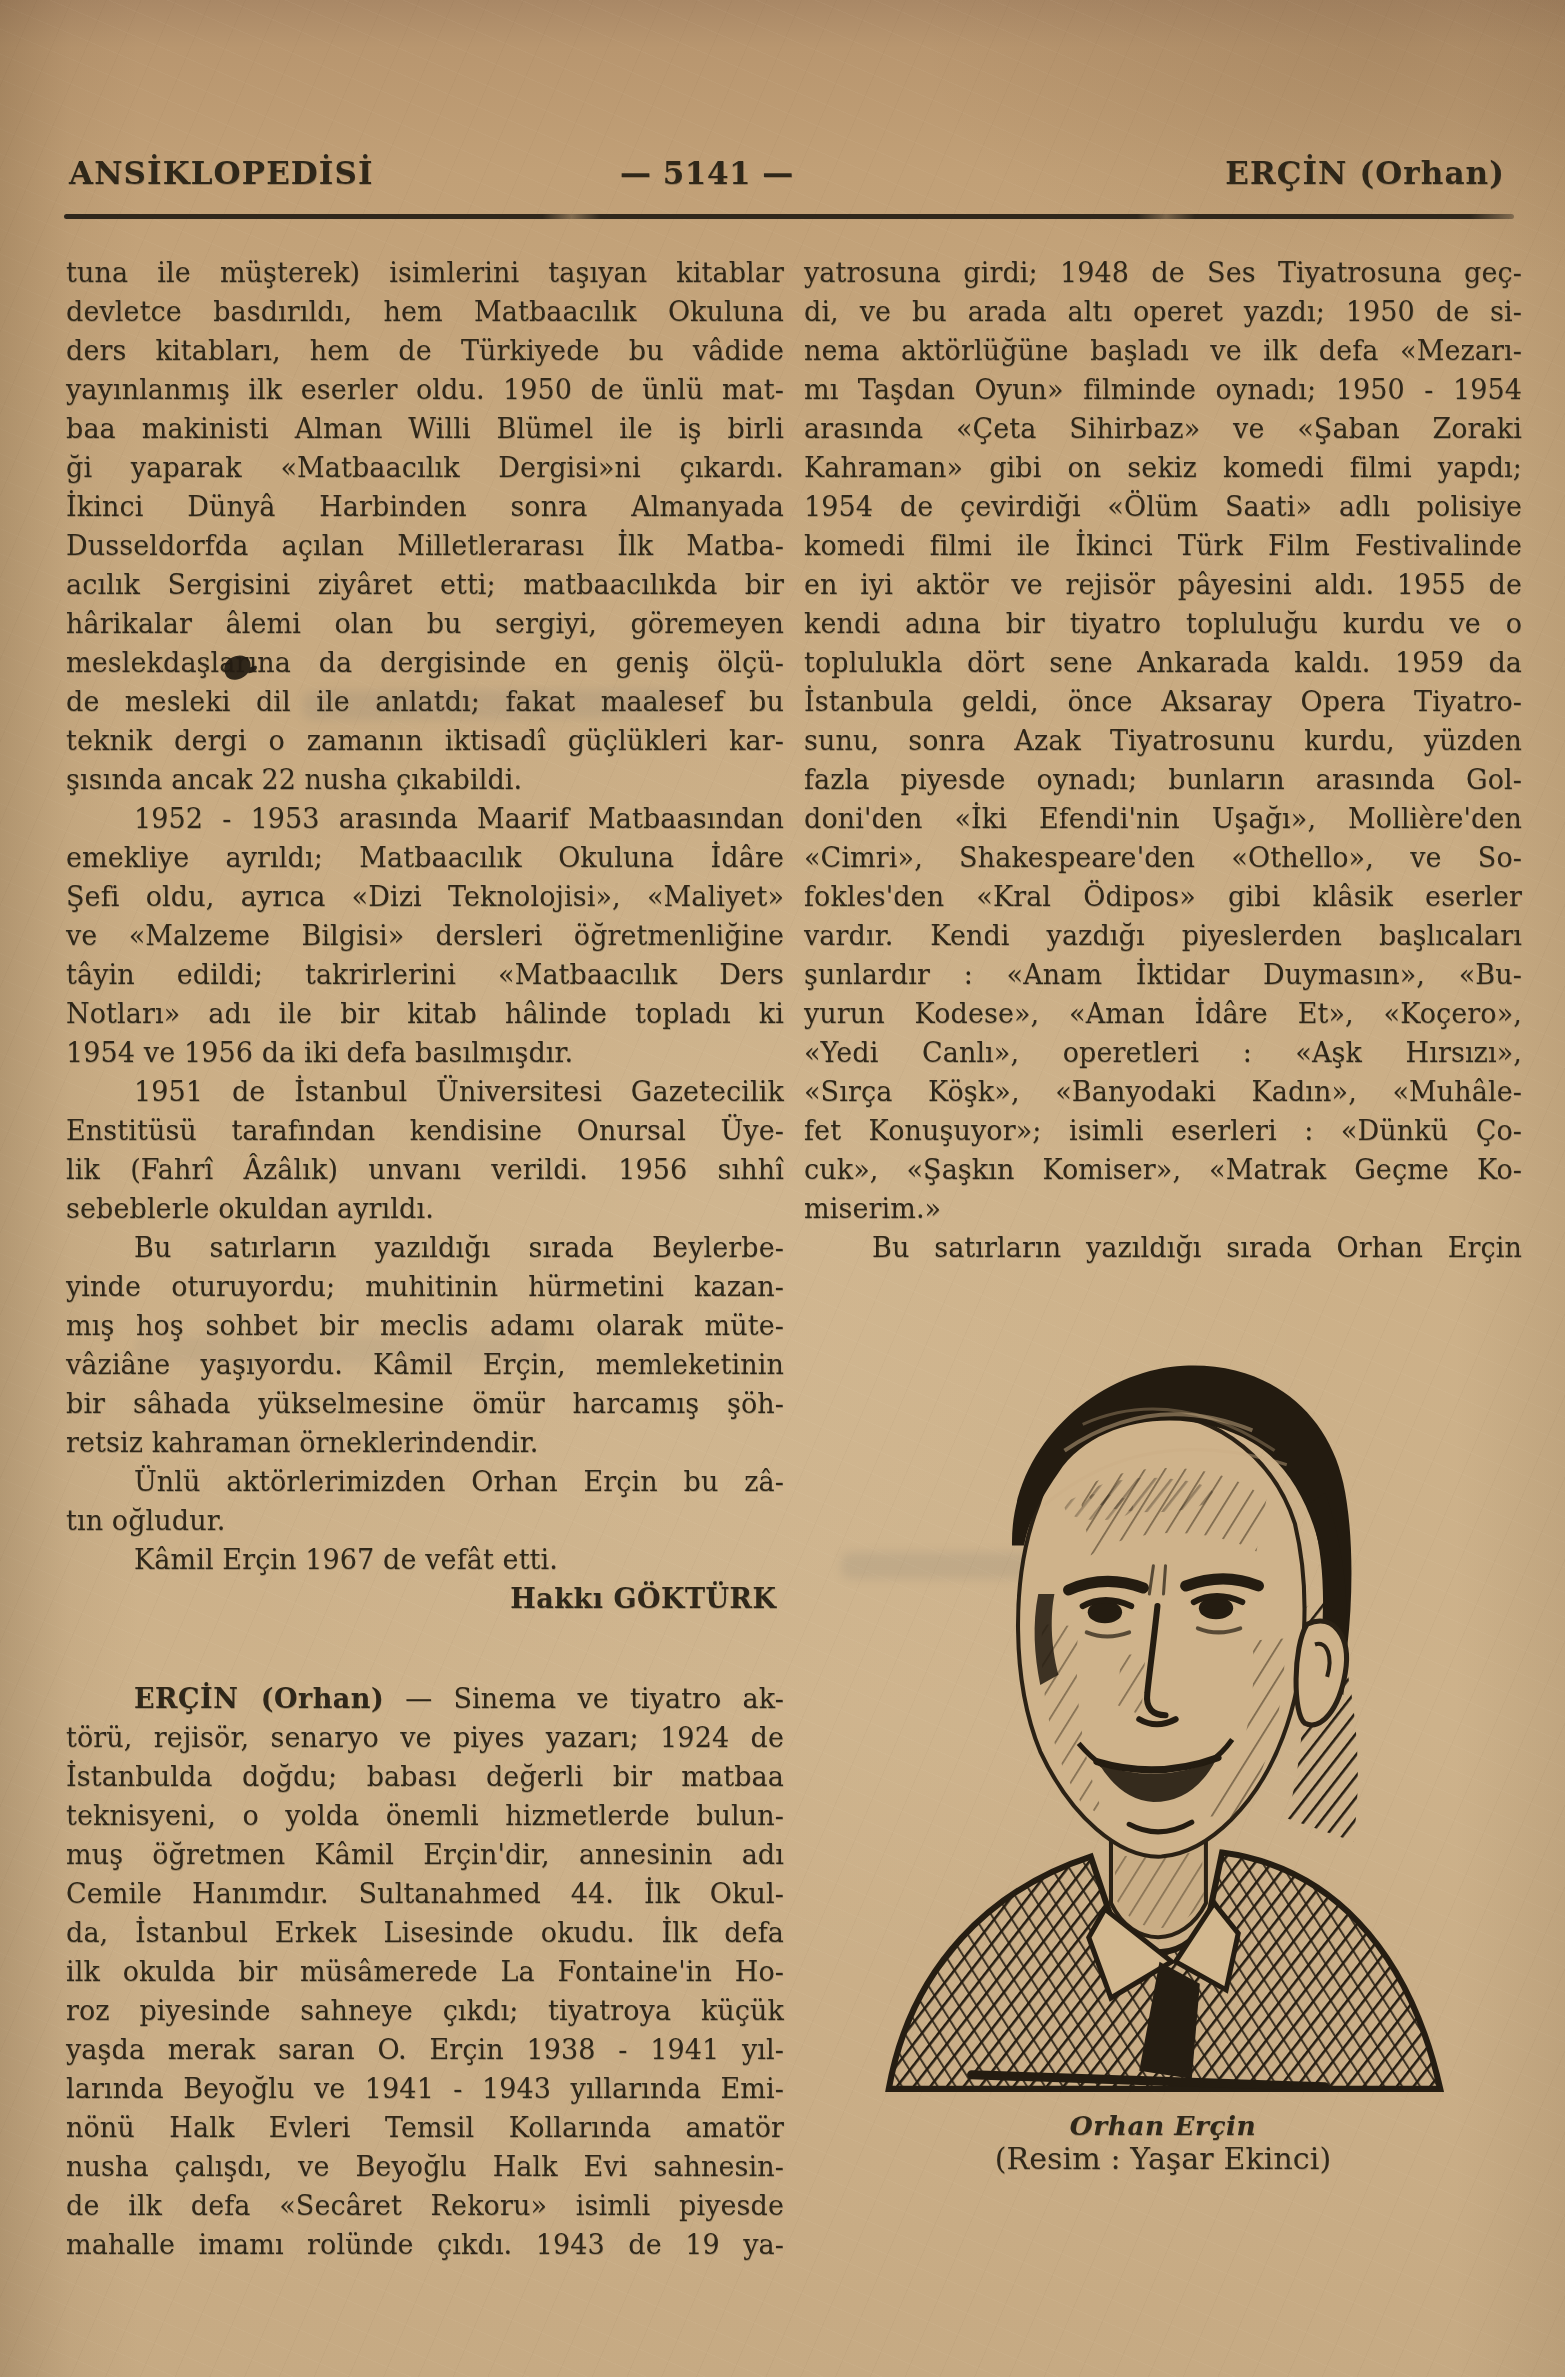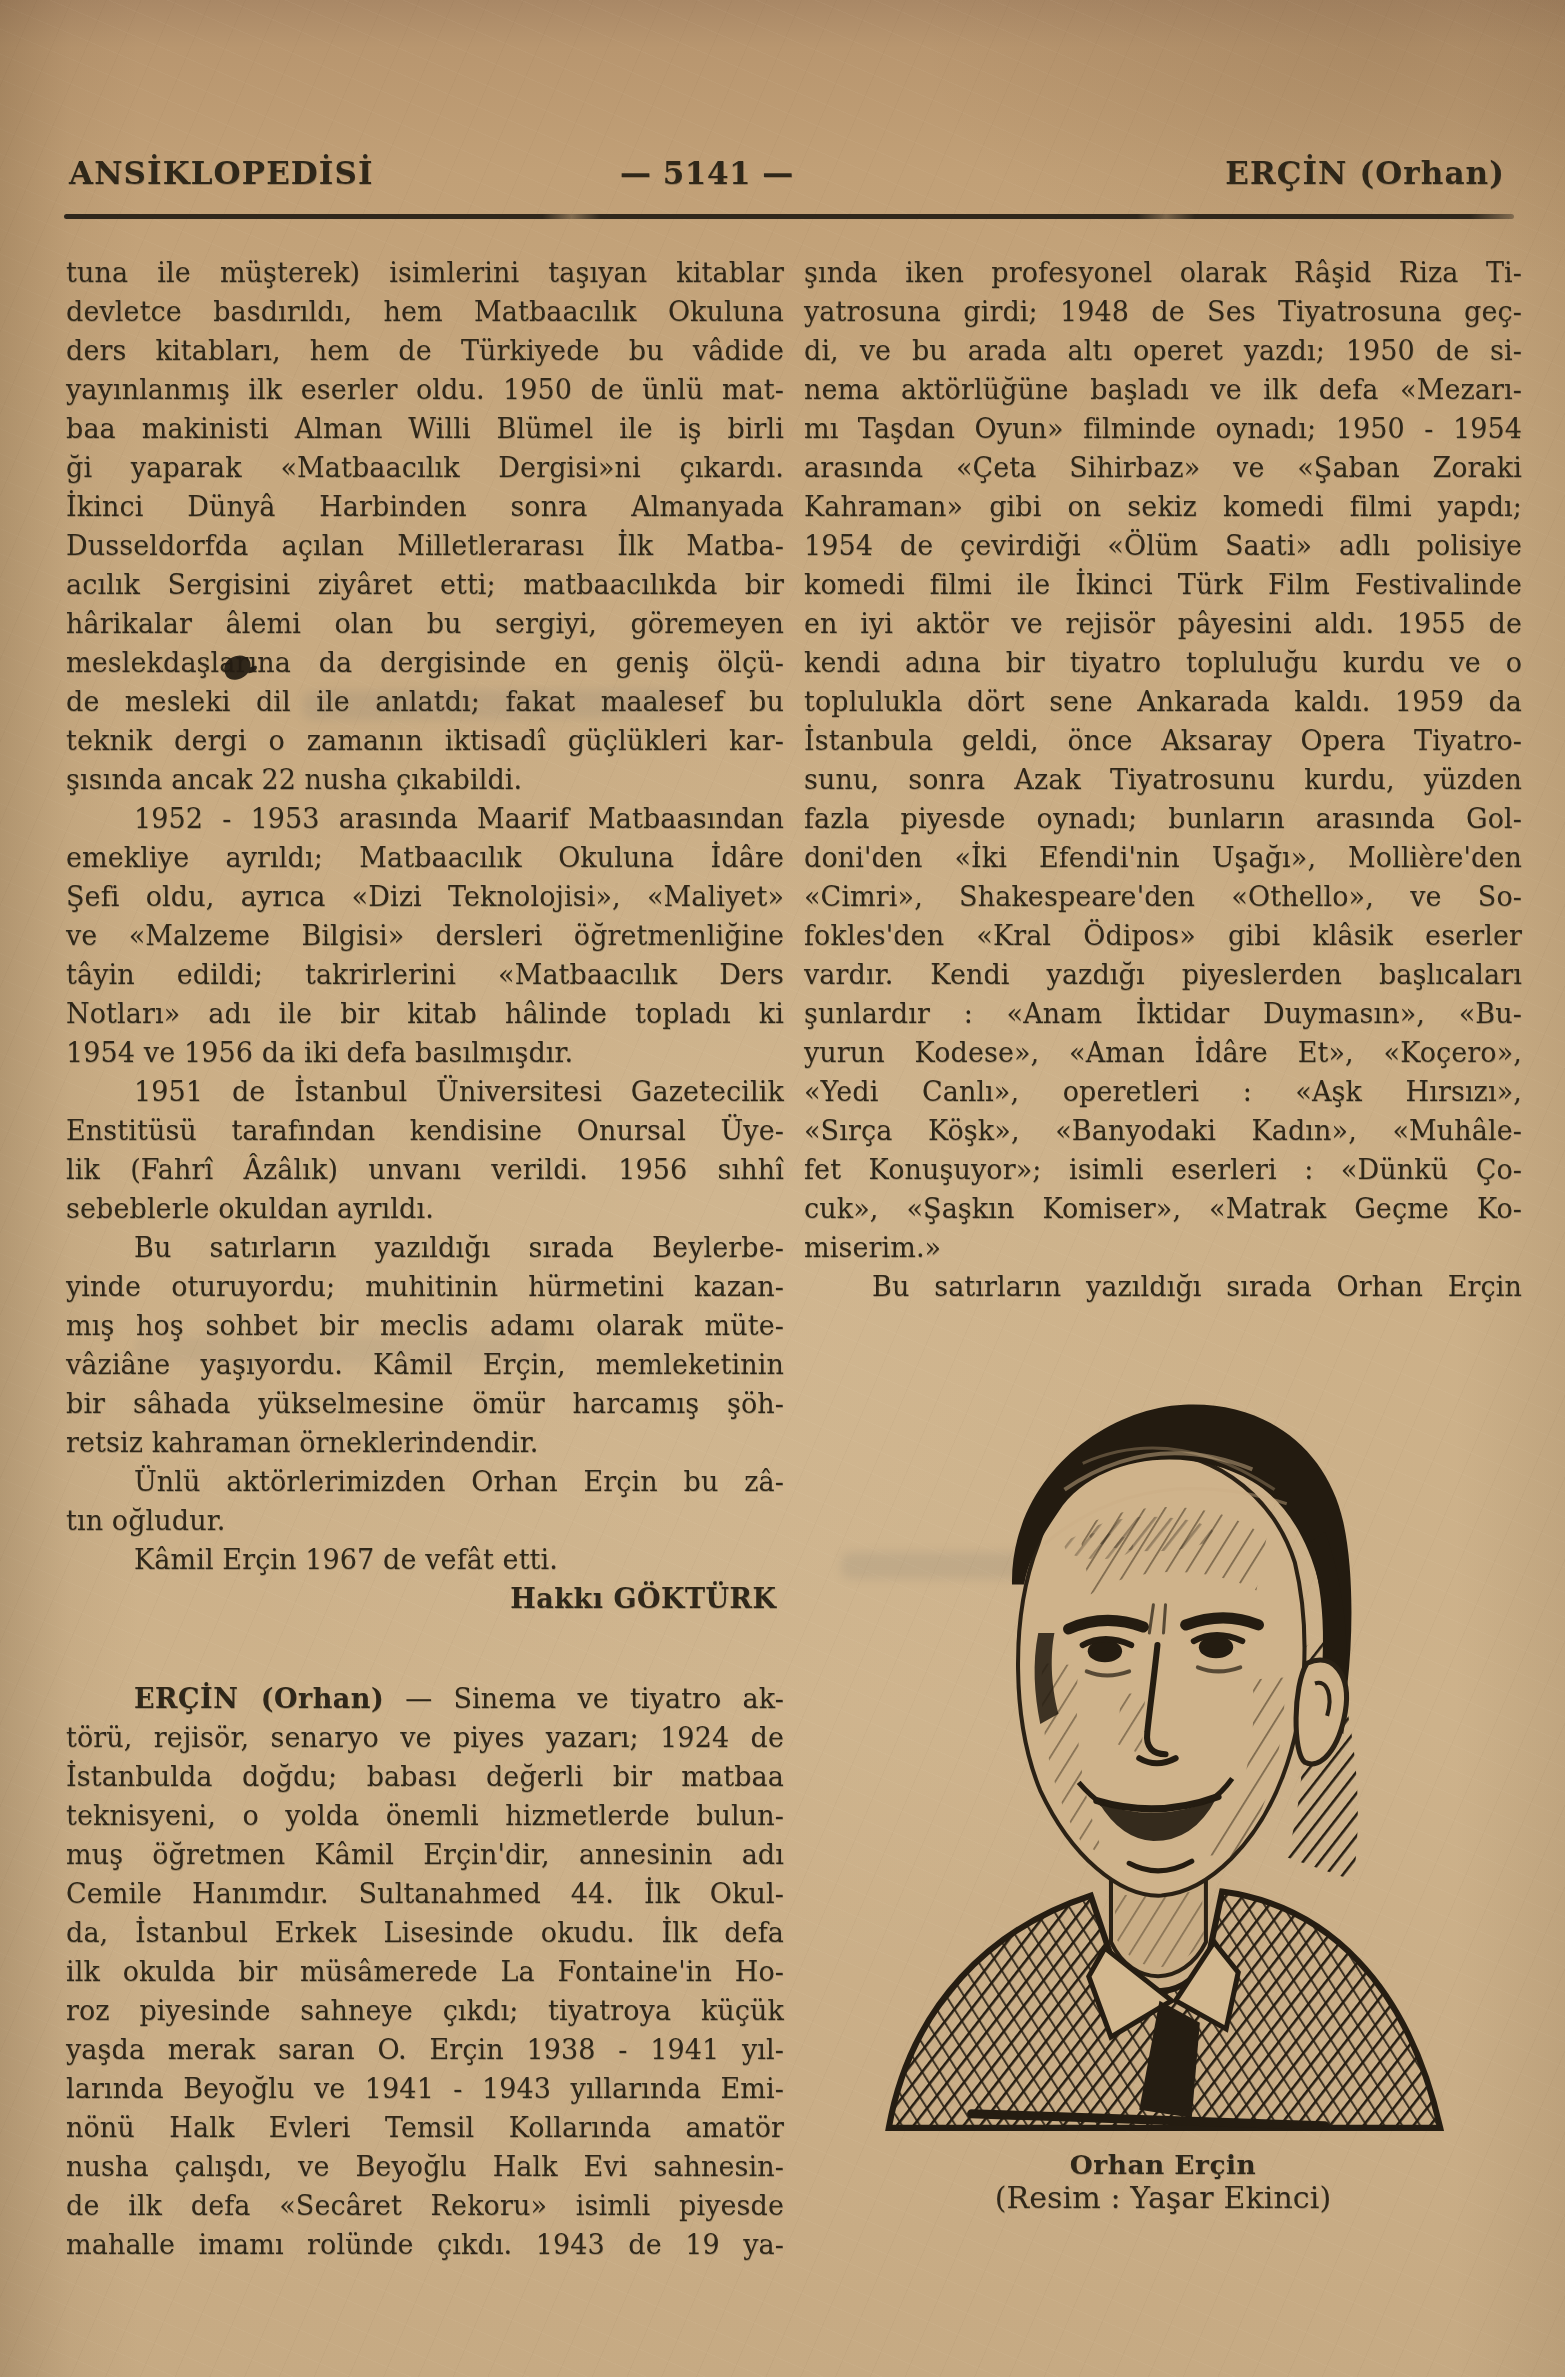--- a/index.html
+++ b/index.html
@@ -50,21 +50,21 @@
   
   .ghost{position:absolute;background:rgba(73,82,86,.10);filter:blur(4.8px);border-radius:9.7px;pointer-events:none;}
   .g1{left:302px;top:690px;width:377px;height:29px;transform:rotate(-.4deg);}
   .g2{left:841px;top:1552px;width:334px;height:27px;}
   .g3{left:135px;top:1336px;width:410px;height:28px;opacity:.7;}
   
   .portrait{margin:24px auto 0 auto;width:663px;}
   .portrait svg{display:block;width:663px;height:808px;}
   figure{padding:0;}
   figcaption{margin-top:9.7px;text-align:center;line-height:33px;}
-  .cap-title{font-weight:700;font-size:26.4px;letter-spacing:0.5px;}
+  .cap-title{font-weight:700;font-size:26.4px;letter-spacing:0.5px;font-style:italic;}
   .cap-credit{font-size:30px;}
 </style>
 </head>
 <body>
 
 <div class="page">
 
   <header class="header">
     <span class="h-left">ANSİKLOPEDİSİ</span>
     <span class="h-center">— 5141 —</span>
@@ -142,21 +142,20 @@
           <div class="ln">de ilk defa «Secâret Rekoru» isimli piyesde</div>
           <div class="ln">mahalle imamı rolünde çıkdı. 1943 de 19 ya-</div>
         </div>
       </div>
     <div class="ink-blot"></div>
   </div>
 
   <div class="col col-right" style="position:absolute;">
     <div class="col-text">
         <div class="para">
-          <div class="ln">şında iken profesyonel olarak Râşid Riza Ti-</div>
           <div class="ln">yatrosuna girdi; 1948 de Ses Tiyatrosuna geç-</div>
           <div class="ln">di, ve bu arada altı operet yazdı; 1950 de si-</div>
           <div class="ln">nema aktörlüğüne başladı ve ilk defa «Mezarı-</div>
           <div class="ln">mı Taşdan Oyun» filminde oynadı; 1950 - 1954</div>
           <div class="ln">arasında «Çeta Sihirbaz» ve «Şaban Zoraki</div>
           <div class="ln">Kahraman» gibi on sekiz komedi filmi yapdı;</div>
           <div class="ln">1954 de çevirdiği «Ölüm Saati» adlı polisiye</div>
           <div class="ln">komedi filmi ile İkinci Türk Film Festivalinde</div>
           <div class="ln">en iyi aktör ve rejisör pâyesini aldı. 1955 de</div>
           <div class="ln">kendi adına bir tiyatro topluluğu kurdu ve o</div>

